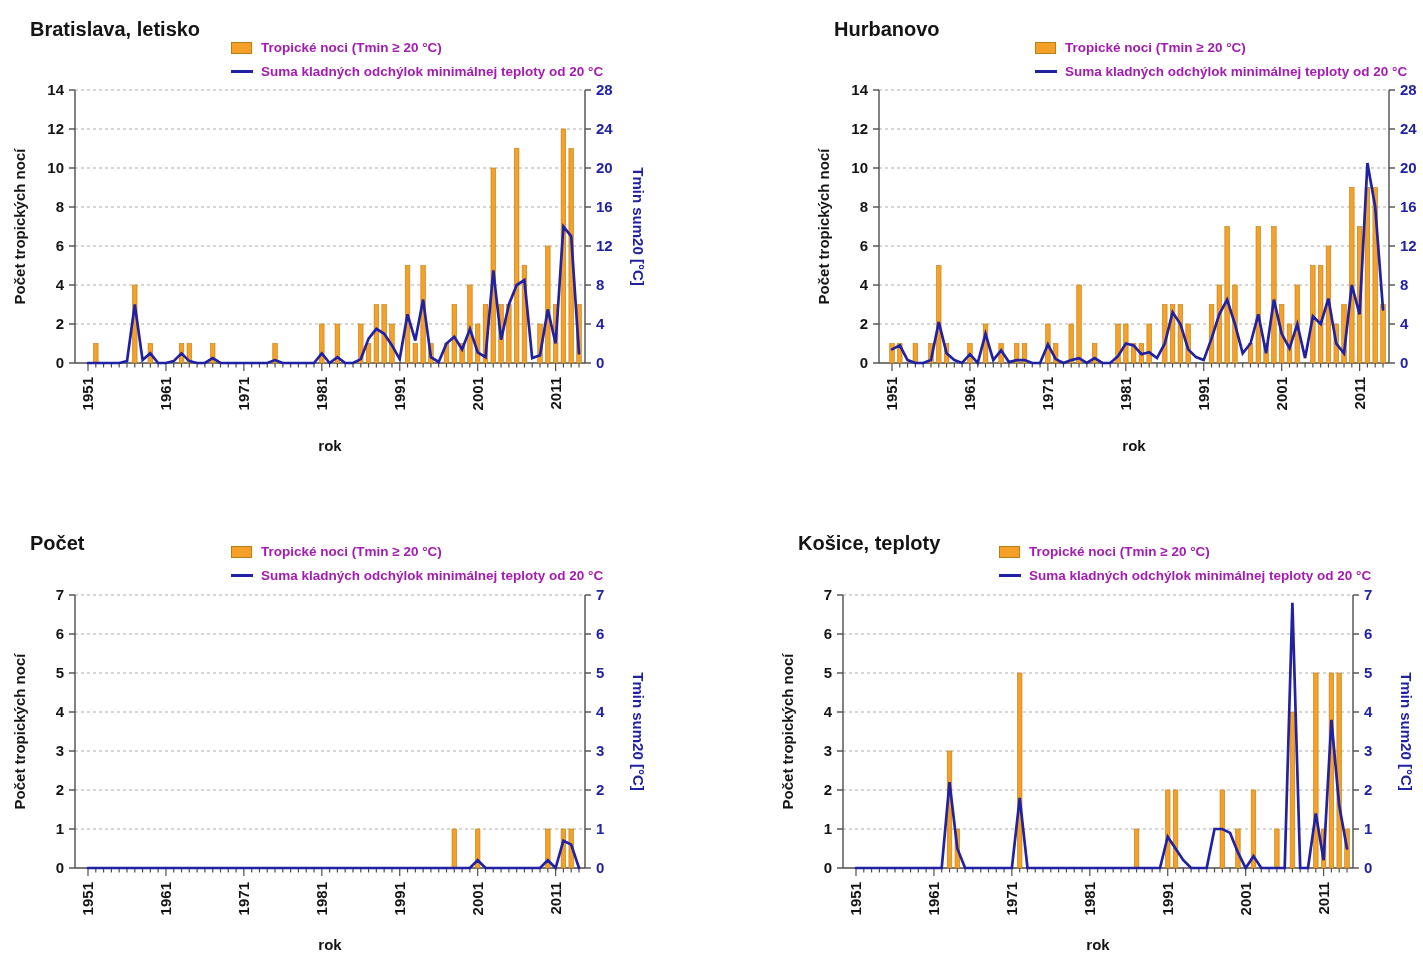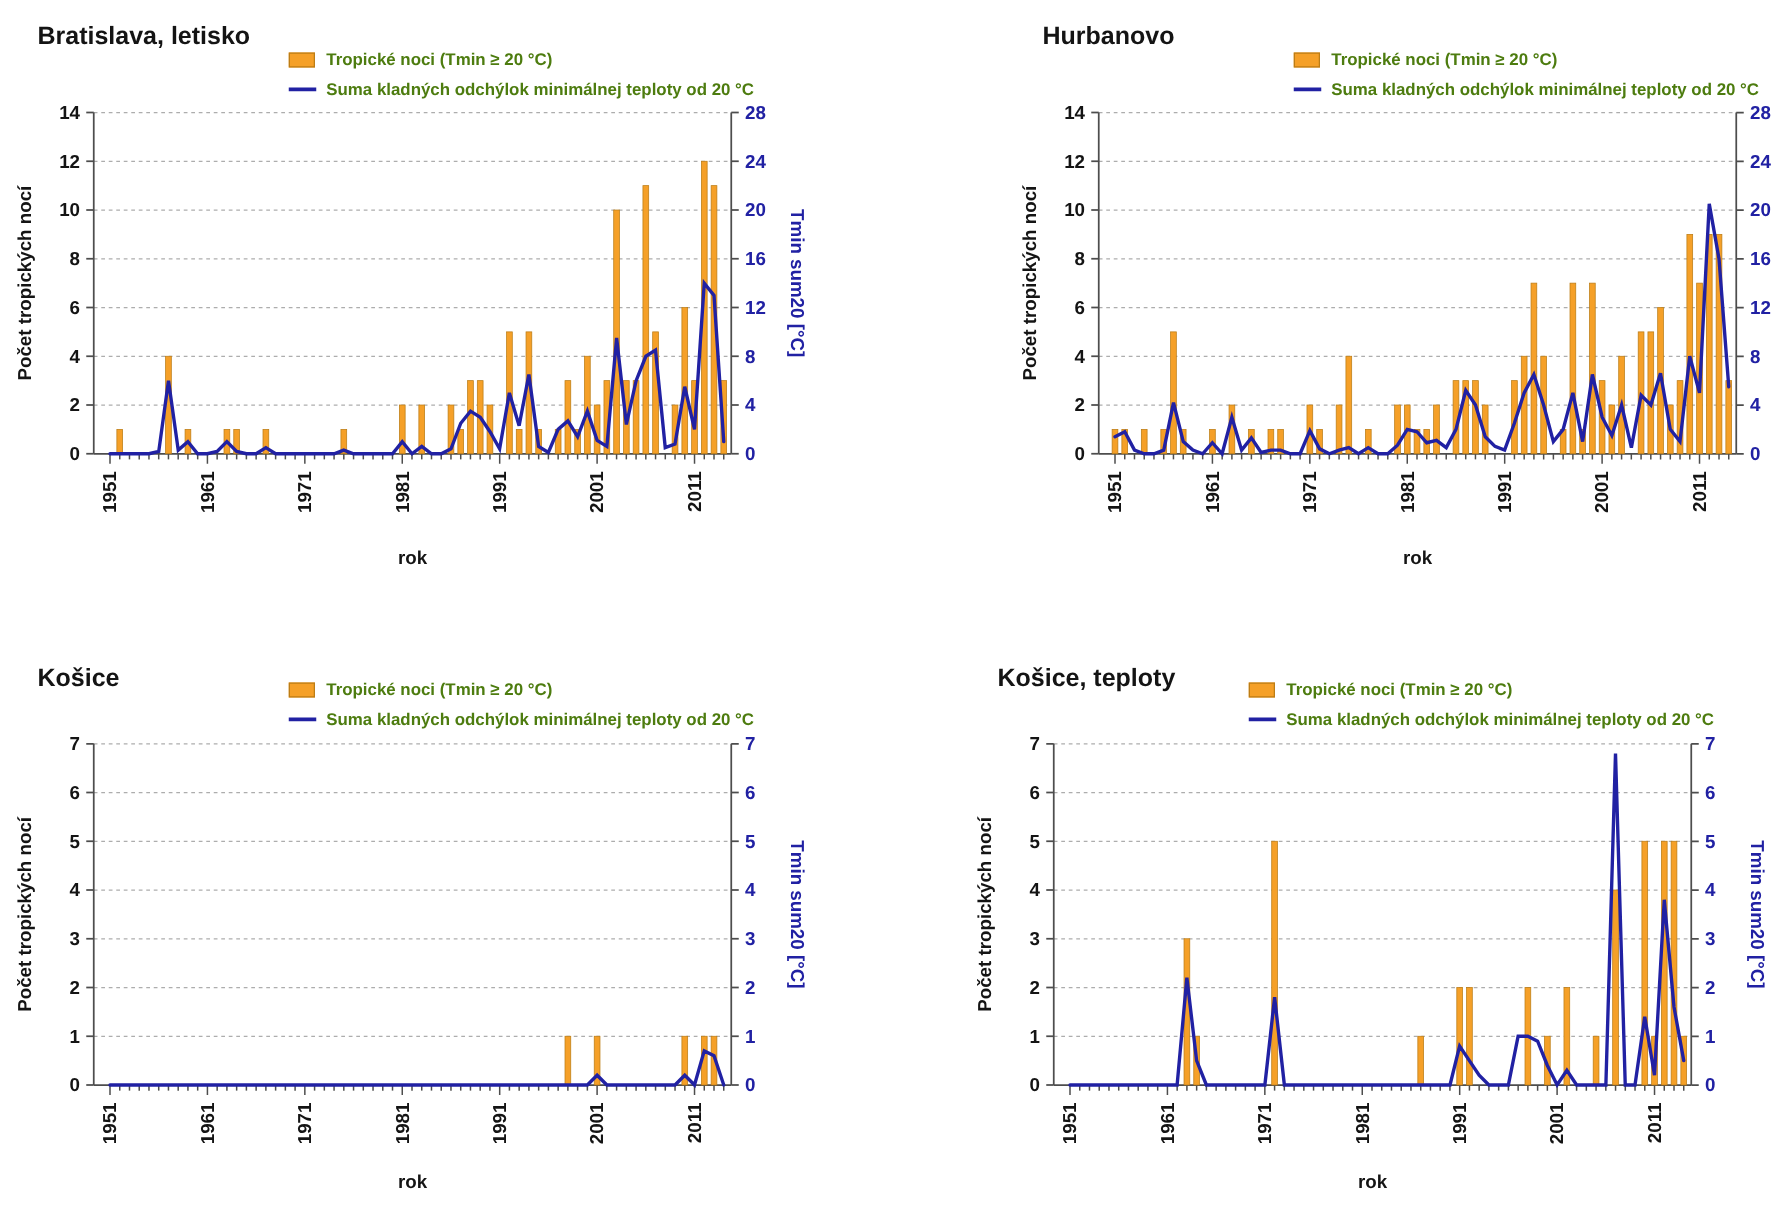--- a/index.html
+++ b/index.html
@@ -11,21 +11,21 @@
   #panel-0{left:0;top:0;text-align:center;}
   #panel-1{left:804px;top:0;}
   #panel-2{left:0;top:490px;}
   #panel-3{left:768px;top:490px;}
   .chart-title{
     position:absolute;left:30px;font-size:20px;font-weight:bold;color:#141414;
     white-space:nowrap;
   }
   .row-top .chart-title{top:18px;}
   .row-bottom .chart-title{top:42px;}
-  .legend{position:absolute;left:231px;font-size:13.5px;font-weight:bold;color:#4d7c0f;}
+  .legend{position:absolute;left:231px;font-size:13.5px;font-weight:bold;color:#a21caf;}
   .row-top .legend{top:37px;}
   .row-bottom .legend{top:51px;}
   .legend-row{display:flex;align-items:center;height:21px;margin-bottom:3px;white-space:nowrap;}
   .swatch-bar{
     display:inline-block;width:19px;height:10px;margin-right:9px;
     background:var(--bar-color);border:1px solid var(--bar-border);
   }
   .swatch-line{
     display:inline-block;width:22px;height:3px;margin-right:8px;
     background:var(--line-color);
@@ -402,21 +402,21 @@
         <text class="xyear" x="482.6825396825397" y="377" transform="rotate(-90 482.6825396825397 377)">2001</text>
         <text class="xyear" x="560.6190476190476" y="377" transform="rotate(-90 560.6190476190476 377)">2011</text>
         <text class="axis-title" x="25" y="226.5" transform="rotate(-90 25 226.5)">Počet tropických nocí</text>
         <text class="axis-title-right" x="633" y="226.5" transform="rotate(90 633 226.5)">Tmin sum20 [°C]</text>
         <text class="axis-title" x="330" y="451">rok</text>
       </g>
     </svg>
 </div>
 
 <div class="panel row-bottom" id="panel-2">
-  <div class="chart-title">Košice</div>
+  <div class="chart-title">Počet</div>
   <div class="legend">
     <div class="legend-row">
       <span class="swatch-bar"></span>
       <span>Tropické noci (Tmin ≥  20 °C)</span>
     </div>
     <div class="legend-row">
       <span class="swatch-line"></span>
       <span>Suma kladných odchýlok minimálnej teploty od 20 °C</span>
     </div>
   </div>

